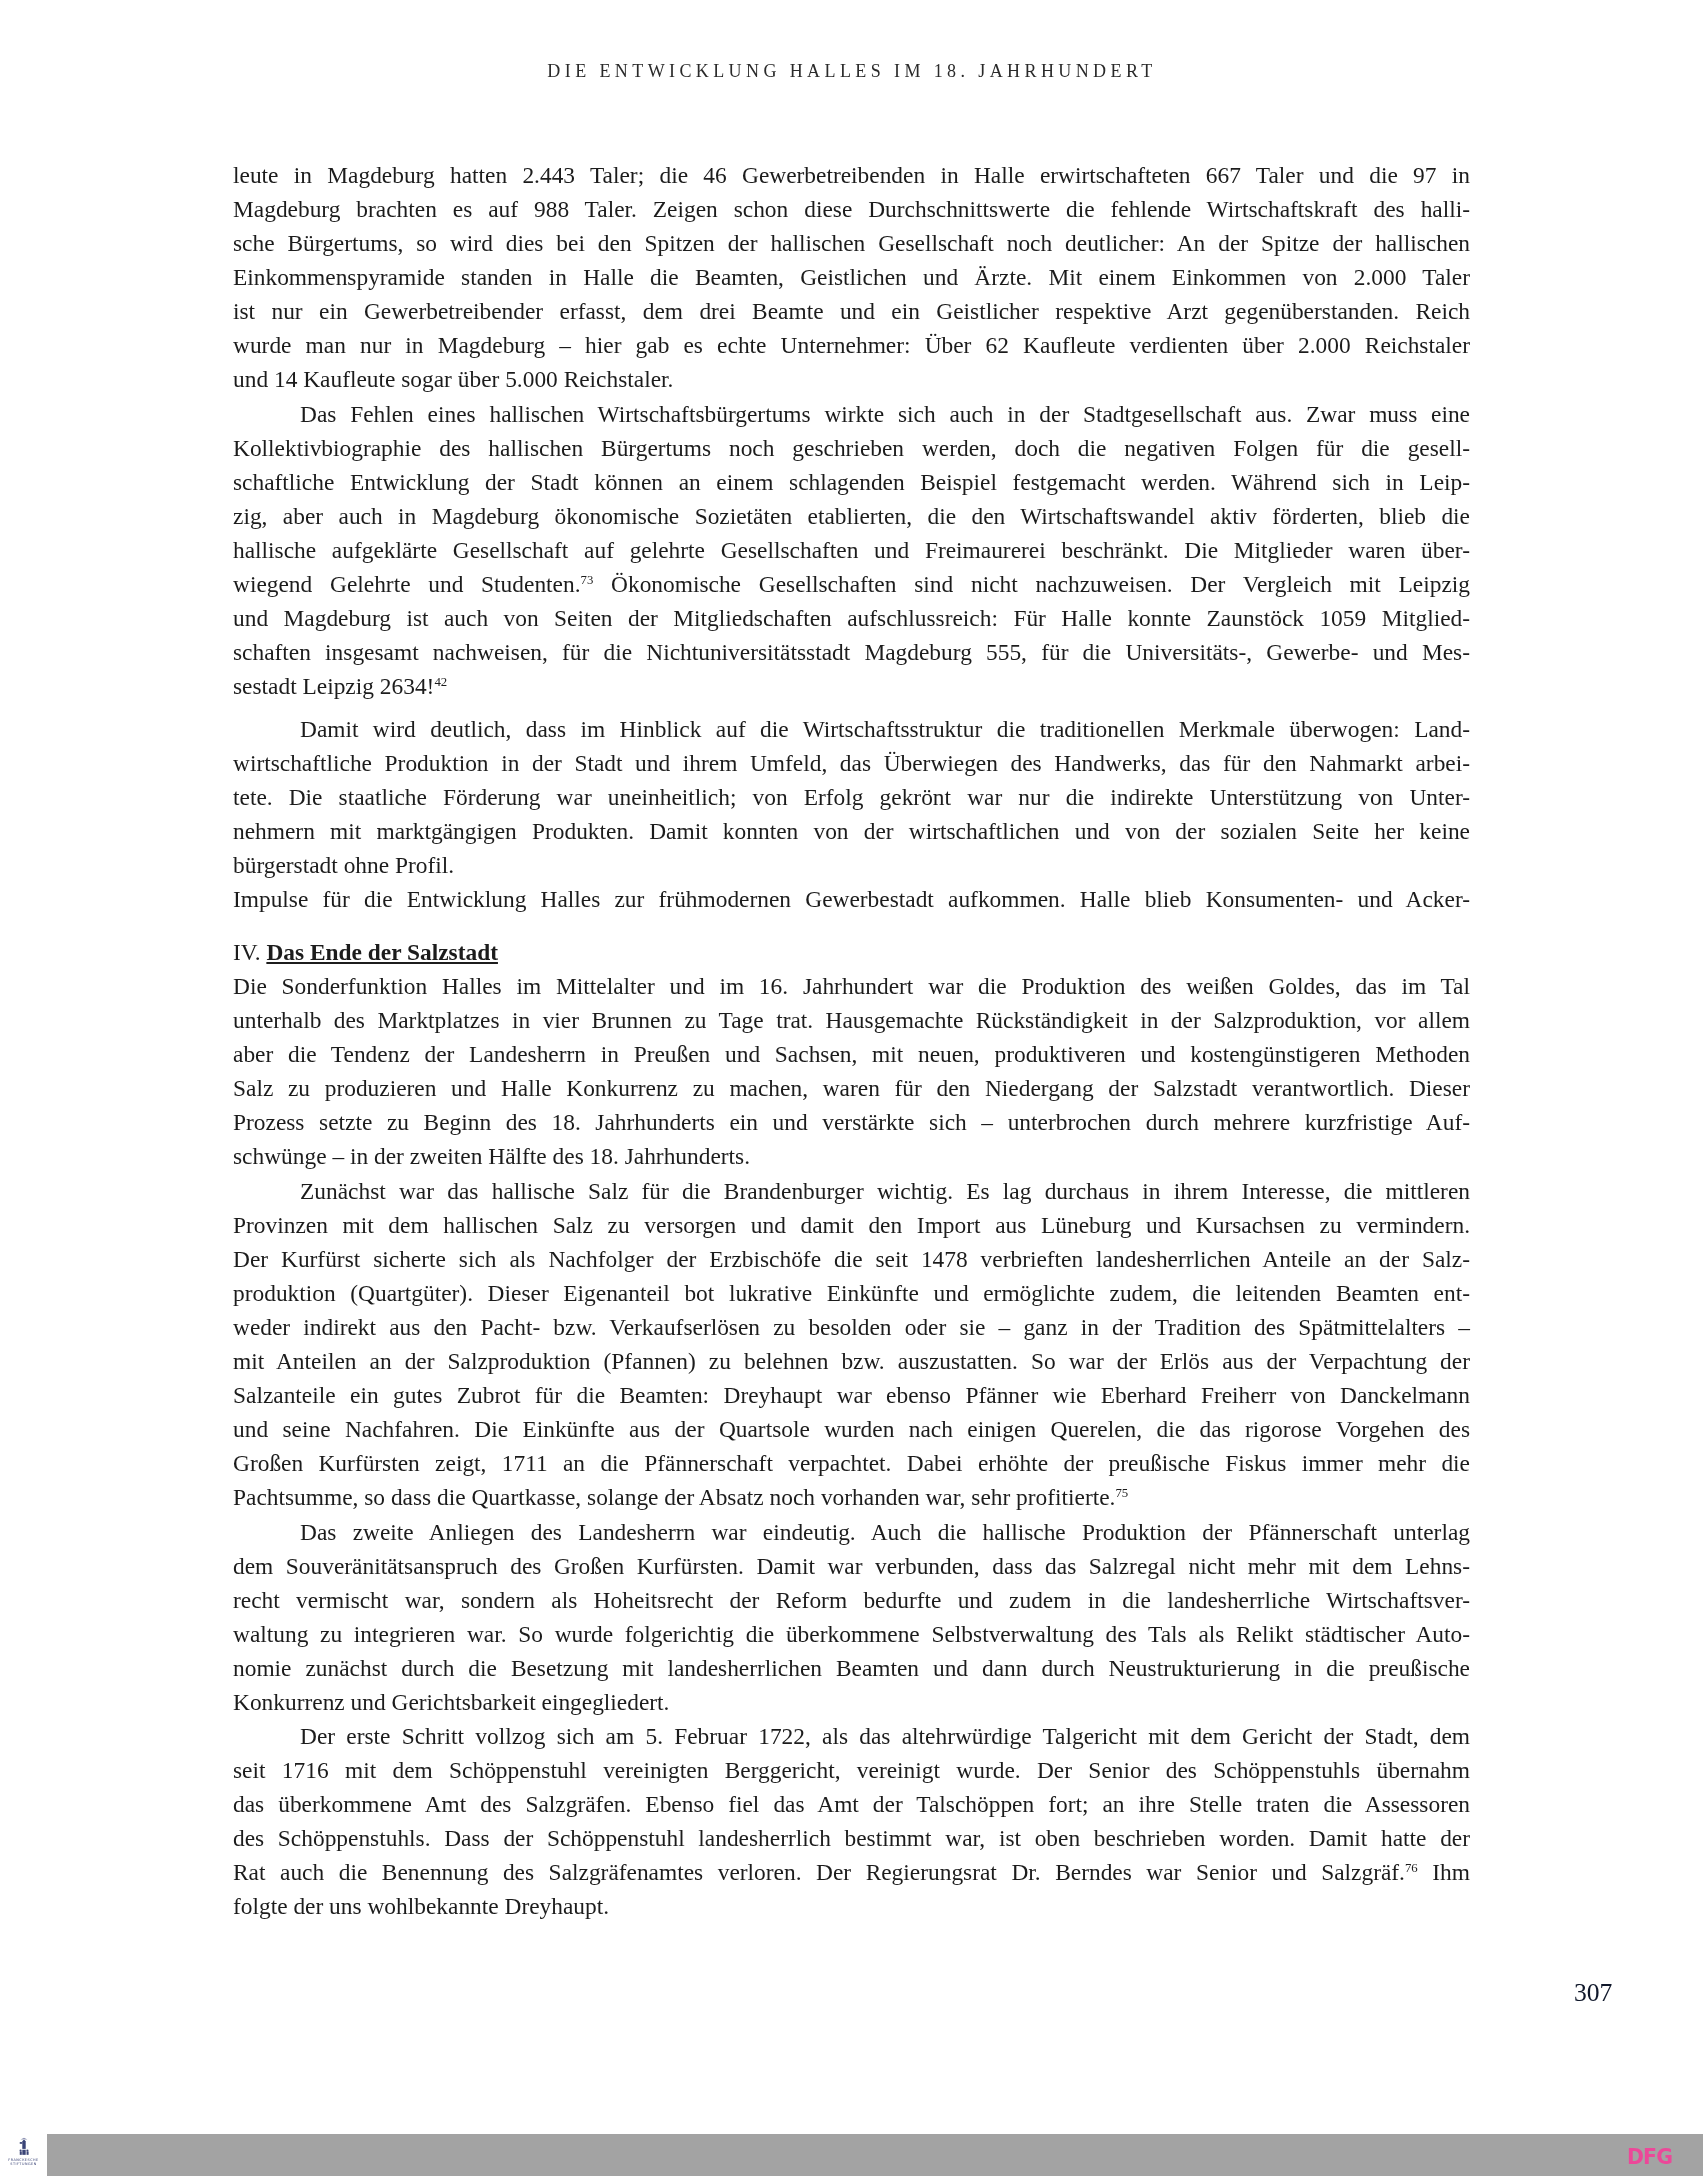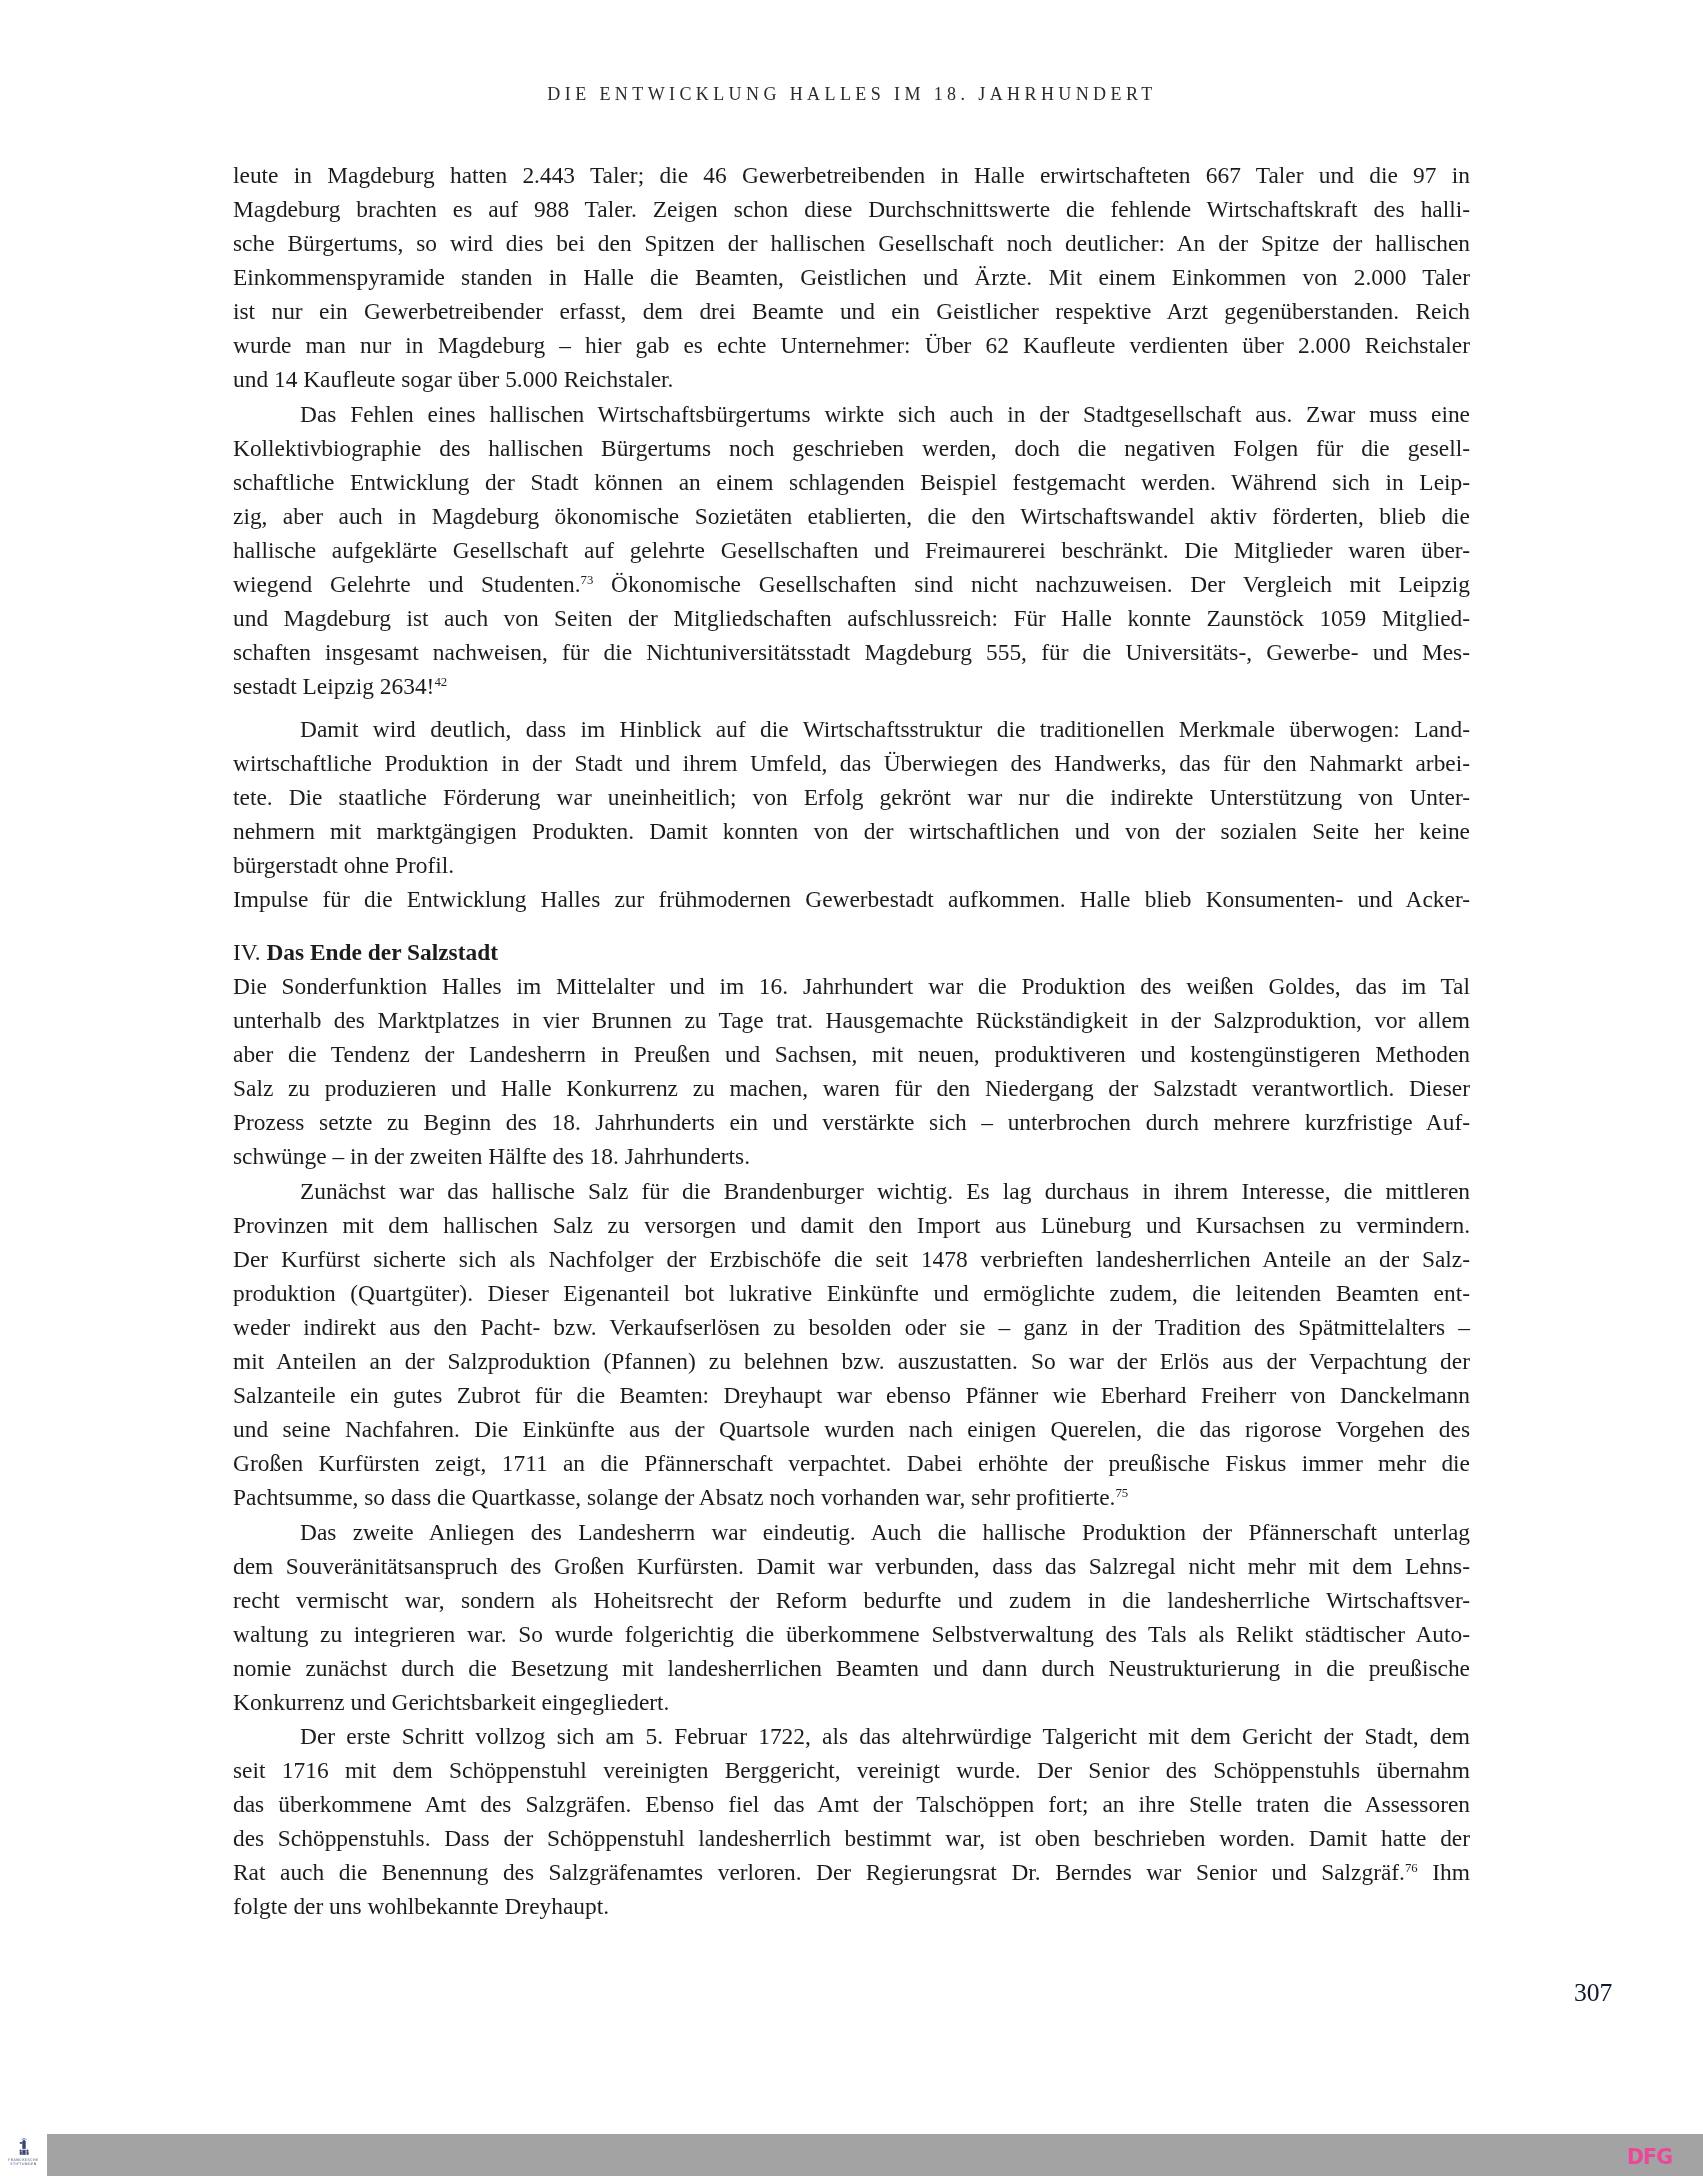--- a/index.html
+++ b/index.html
@@ -3,33 +3,33 @@
 <meta charset="utf-8">
 <style>
   html, body { margin: 0; padding: 0; }
   body {
     width: 1704px; height: 2176px; position: relative; overflow: hidden;
     background: #ffffff; color: #1c1c1c;
     font-family: "Liberation Serif", "DejaVu Serif", serif;
   }
   .running-head {
     position: absolute; top: 61px; left: 0; width: 1704px; text-align: center;
-    font-size: 18px; letter-spacing: 4.4px; color: #2a2a2a; margin-top: 23px;
+    font-size: 18px; letter-spacing: 4.4px; color: #2a2a2a;
   }
   .text-block { position: absolute; left: 233px; width: 1237px; font-size: 23.4px; }
   .line {
     display: block; height: 34px; line-height: 34px; white-space: nowrap;
     text-align: justify; text-align-last: justify;
   }
   .line.last { text-align-last: left; }
   .line.indent { padding-left: 67px; }
   sup.fn { font-size: 12.8px; vertical-align: 8.5px; line-height: 0; }
   .heading-line { height: 34px; line-height: 34px; }
   .heading-num { font-weight: normal; }
-  .heading-title { font-weight: bold; }
+  .heading-title { font-weight: bold; text-decoration: underline; }
   .page-number {
     position: absolute; left: 1574px; top: 1978px; font-size: 25.6px; color: #0f172a;
   }
   .footer-bar {
     position: absolute; left: 47px; top: 2134px; width: 1657px; height: 43px;
     background: #a3a3a3;
   }
   .footer-logo-left {
     position: absolute; left: 0; top: 2134px; width: 47px; height: 43px; background: #fff;
     display: flex; flex-direction: column; align-items: center; justify-content: flex-start;

